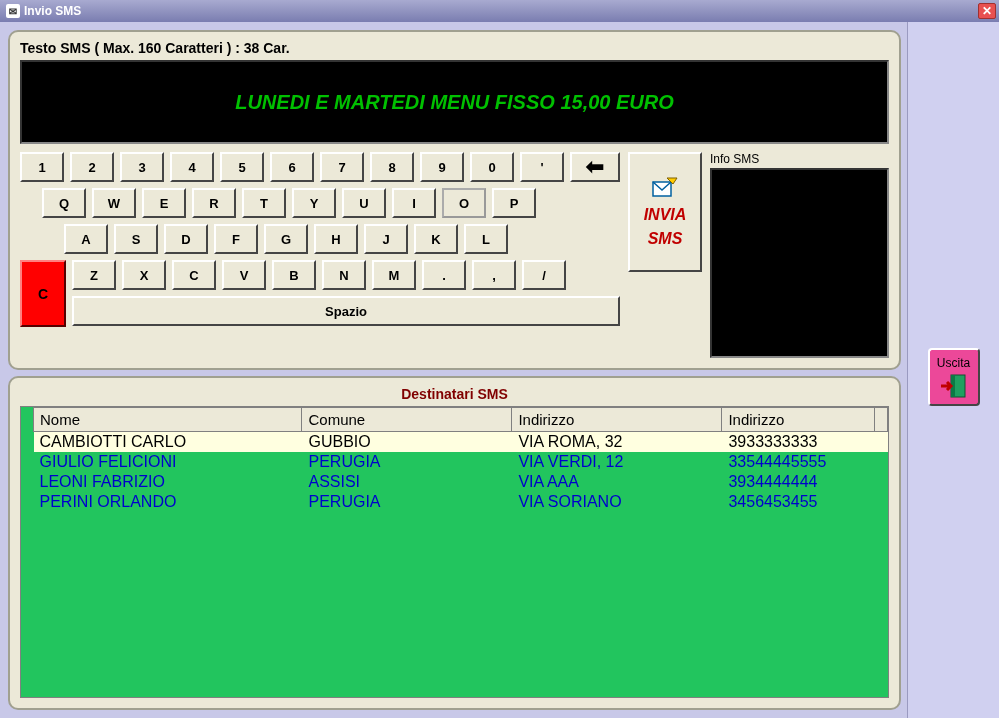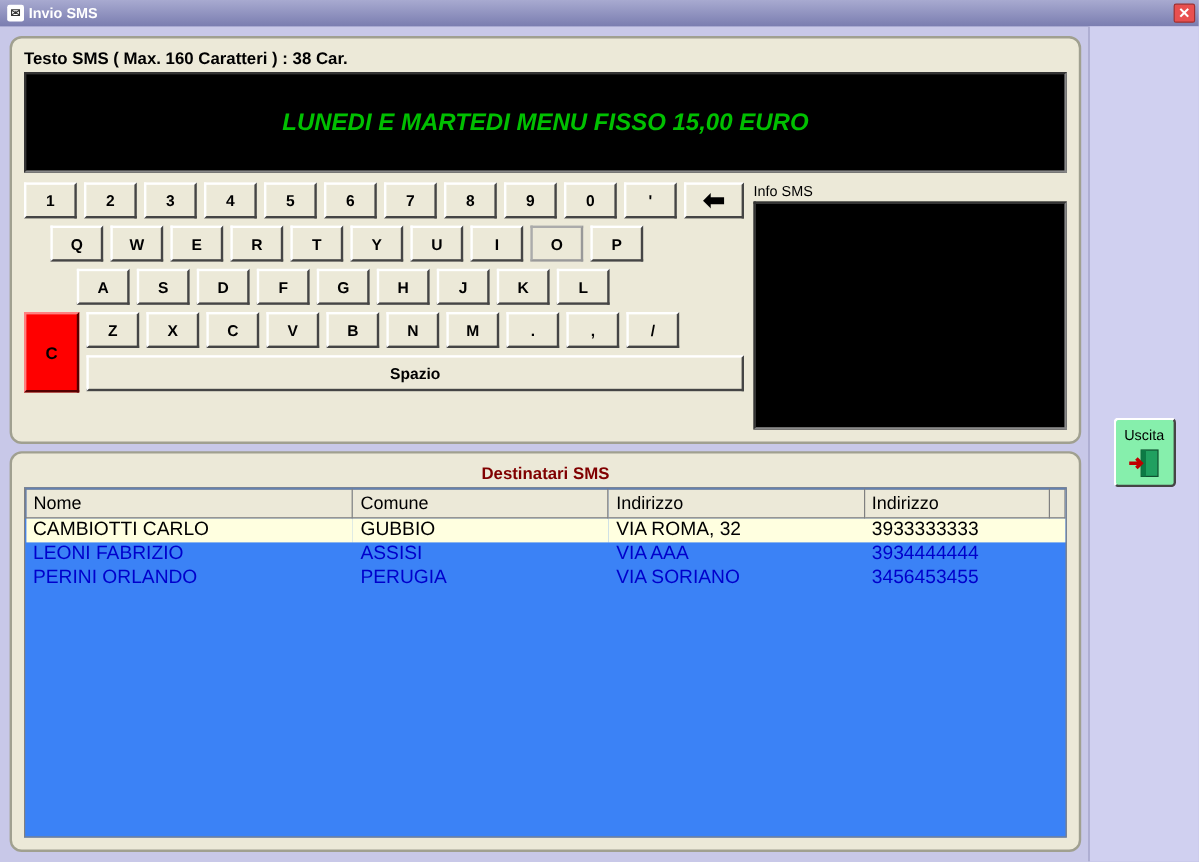--- a/index.html
+++ b/index.html
@@ -178,23 +178,24 @@
   }
   .dest-header {
     text-align:center;
     color:#800000;
     font-weight:bold;
     font-size:14px;
     margin-bottom:4px;
   }
   .grid {
     border:1px solid #808080;
-    background:#3b82f6;
+    background:#22c55e;
     flex:1;
     overflow:auto;
+    padding-left:12px;
   }
   .grid table {
     width:100%;
     border-collapse:collapse;
     font-size:16px;
   }
   .grid th {
     background:#ece9d8;
     border:1px solid #808080;
     text-align:left;
@@ -204,21 +205,21 @@
   }
   .grid td {
     padding:1px 6px;
     border-right:1px solid transparent;
   }
   .grid tr.sel td { color:#000; background:#ffffe0;}
   .grid tr.blue td { color:#0000cc; }
   .uscita-btn {
     width:52px;
     height:58px;
-    background:#86efac;
+    background:#ec4899;
     border:2px outset #fff;
     border-right-color:#999;border-bottom-color:#999;
     border-radius:4px;
     display:flex;
     flex-direction:column;
     align-items:center;
     justify-content:center;
     cursor:pointer;
     font-size:12px;
     gap:3px;
@@ -305,20 +306,31 @@
                   <div class="key">,</div>
                   <div class="key">/</div>
                 </div>
               <div class="kb-row" style="margin-bottom:0;">
                 <div class="key-space">Spazio</div>
               </div>
             </div>
           </div>
         </div>
         <div style="display:flex;gap:8px;flex:1;">
+          <div class="send-btn">
+            <div class="send-icon">
+              <svg width="28" height="24" viewBox="0 0 28 24">
+                <rect x="2" y="6" width="18" height="14" fill="#fff" stroke="#0060a0" stroke-width="1.5"></rect>
+                <path d="M2 6 L11 14 L20 6" fill="none" stroke="#0060a0" stroke-width="1.5"></path>
+                <path d="M16 2 L26 2 L22 8 Z" fill="#ffcc00" stroke="#806000"></path>
+              </svg>
+            </div>
+            <div>INVIA</div>
+            <div>SMS</div>
+          </div>
           <div class="info-panel">
             <div class="info-label">Info SMS</div>
             <div class="info-box"></div>
           </div>
         </div>
       </div>
     </div>
 
     <div class="panel lower-panel">
       <div class="dest-header">Destinatari SMS</div>
@@ -332,20 +344,27 @@
                 <th style="width: 18%;">Indirizzo</th>
                 <th style="width: 14px;"></th>
               </tr>
           </thead>
           <tbody id="grid-body">
               <tr class="sel">
                 <td>CAMBIOTTI CARLO</td>
                 <td>GUBBIO</td>
                 <td>VIA ROMA, 32</td>
                 <td>3933333333</td>
+                <td></td>
+              </tr>
+              <tr class="blue">
+                <td>GIULIO FELICIONI</td>
+                <td>PERUGIA</td>
+                <td>VIA VERDI, 12</td>
+                <td>33544445555</td>
                 <td></td>
               </tr>
               <tr class="blue">
                 <td>LEONI FABRIZIO</td>
                 <td>ASSISI</td>
                 <td>VIA AAA</td>
                 <td>3934444444</td>
                 <td></td>
               </tr>
               <tr class="blue">

